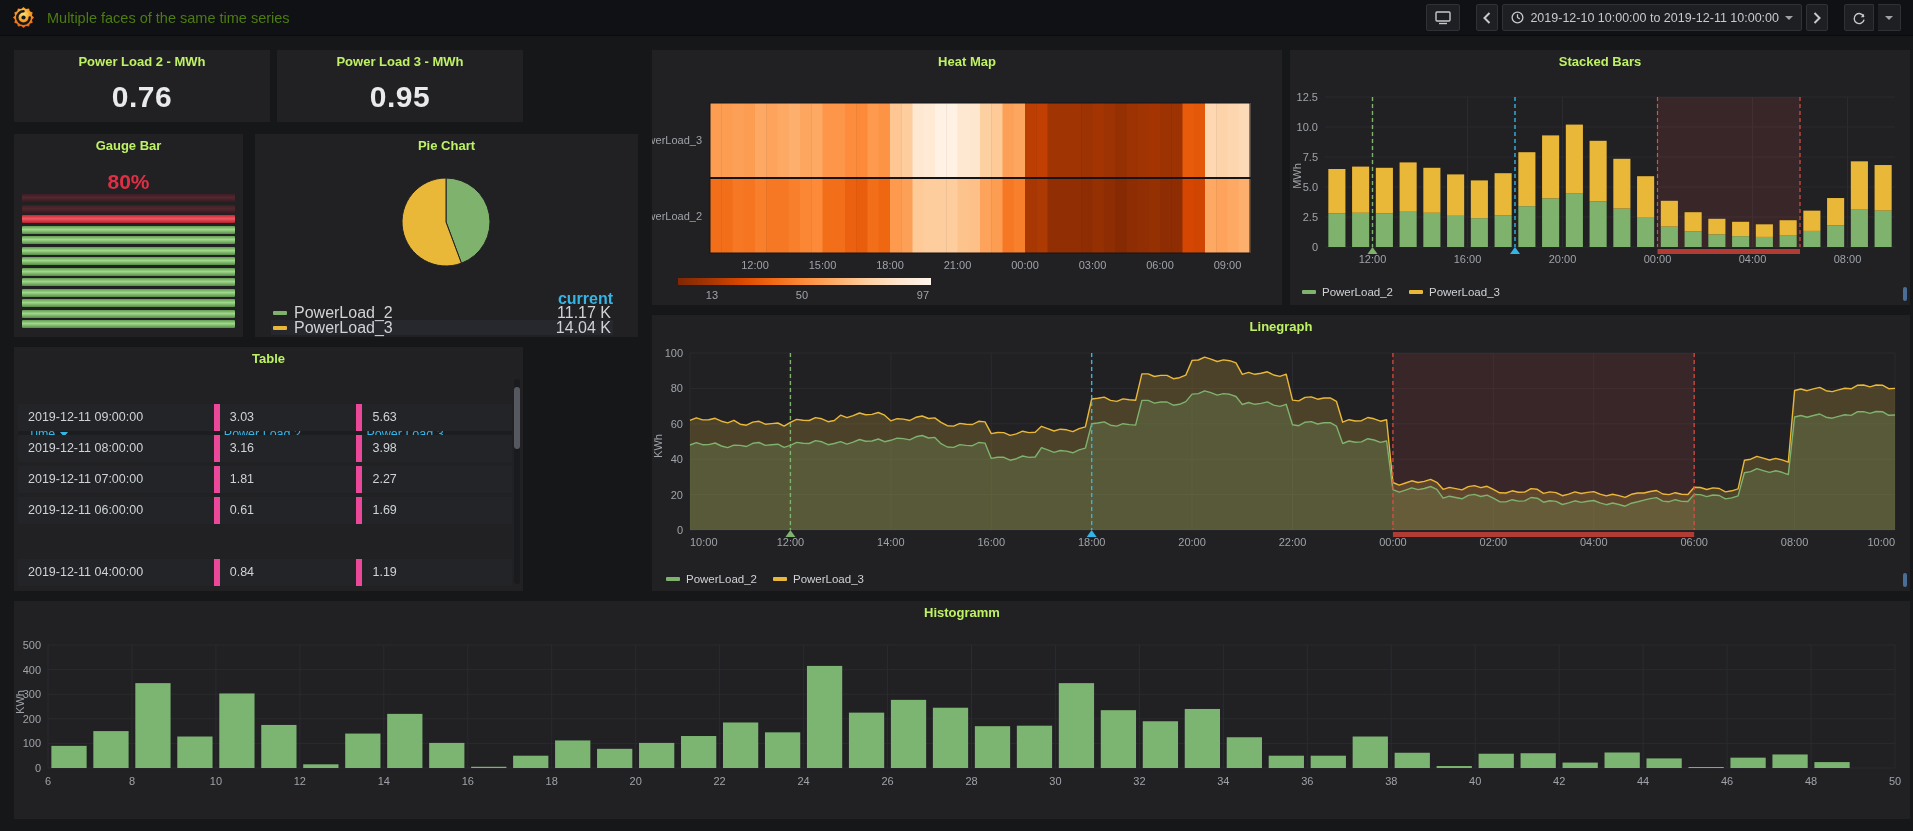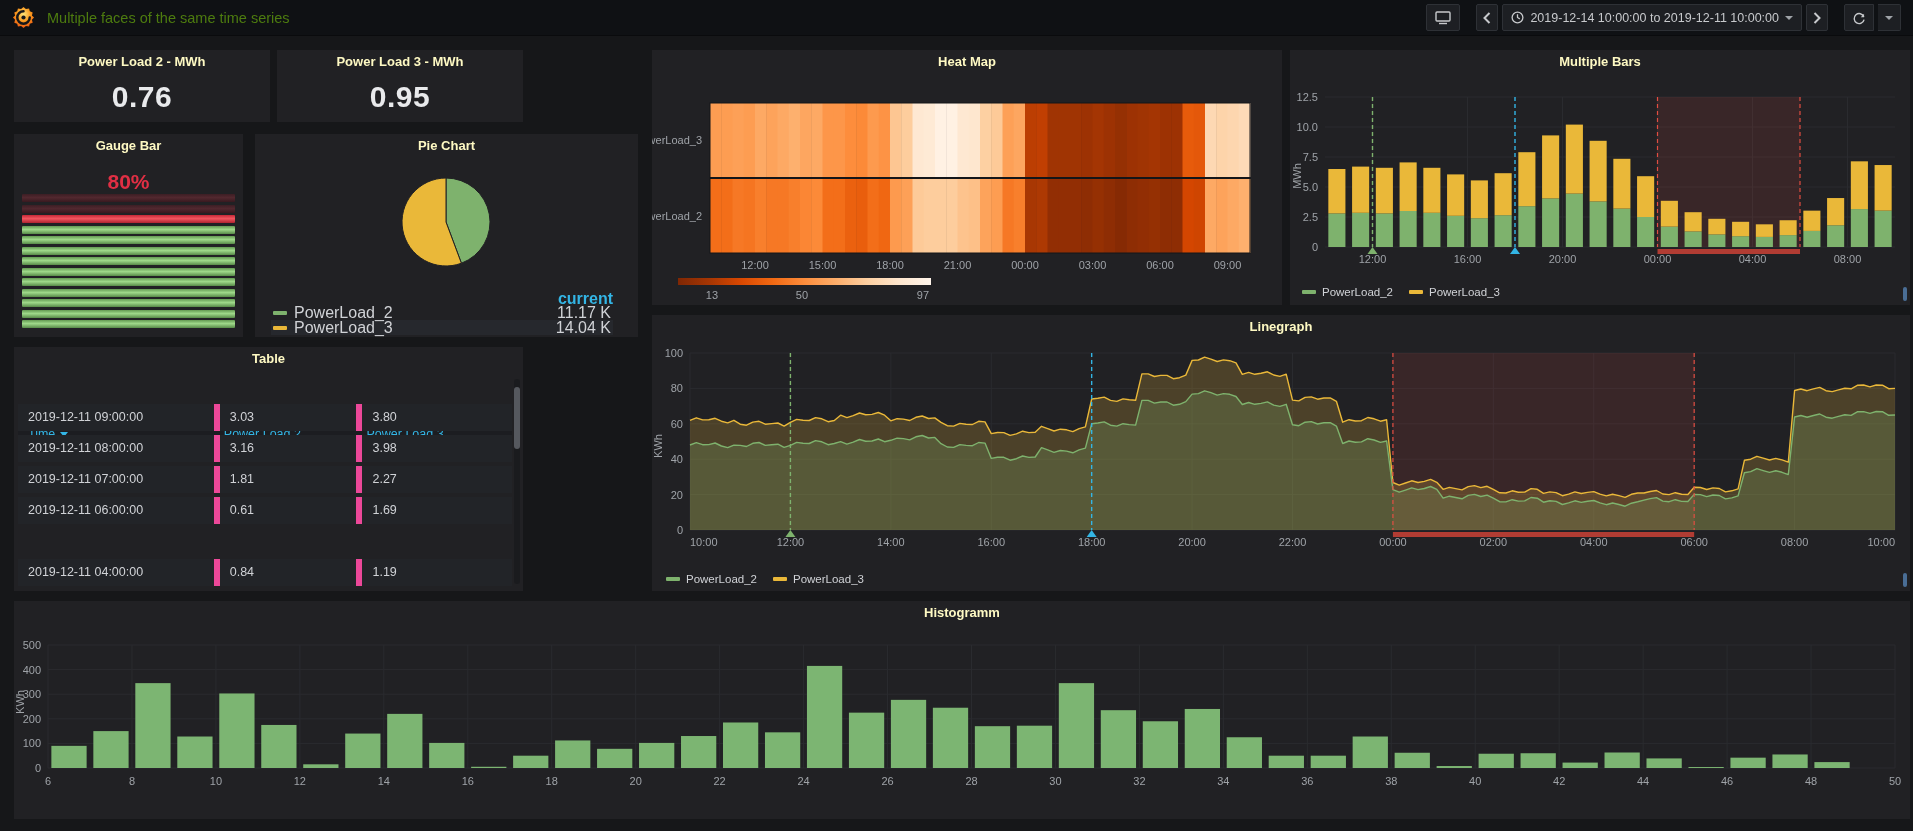--- a/index.html
+++ b/index.html
@@ -8,21 +8,21 @@
   .navbar{position:absolute;left:0;top:0;width:1913px;height:36px;background:#0f1114;display:flex;align-items:center;justify-content:space-between;padding:0 12px;box-sizing:border-box;border-bottom:1px solid #0a0b0d;}
   .nav-left{display:flex;align-items:center;gap:12px;}
   .nav-title{font-size:14.5px;color:#4d7c0f;font-weight:500;}
   .nav-right{display:flex;align-items:center;gap:4px;}
   .navbtn{height:27px;background:#1d1f23;border:1px solid #2e3136;border-radius:2px;color:#c7c9cc;display:flex;align-items:center;gap:6px;padding:0 8px;font-size:12.5px;cursor:pointer;box-sizing:border-box;}
   .navbtn svg{display:block;}
   .nav-gap{width:8px;}
   .caret{width:0;height:0;border-left:4px solid transparent;border-right:4px solid transparent;border-top:4px solid #9fa3a8;display:inline-block;}
   
   .panel{position:absolute;background:#212124;box-sizing:border-box;}
-  .ptitle{height:22px;line-height:24px;text-align:center;font-size:13px;font-weight:600;color:#fef9c3;cursor:pointer;white-space:nowrap;overflow:hidden;}
+  .ptitle{height:22px;line-height:24px;text-align:center;font-size:13px;font-weight:600;color:#bef264;cursor:pointer;white-space:nowrap;overflow:hidden;}
   .statval{text-align:center;font-size:30px;font-weight:700;color:#e9eaec;margin-top:8px;letter-spacing:.5px;}
   
   .gaugepct{text-align:center;font-size:21px;font-weight:700;color:#e02f44;margin-top:14px;}
   .gseg{position:absolute;left:8px;right:8px;height:8px;border-radius:1px;}
   
   .plegend{position:absolute;left:16px;right:25px;font-size:16px;color:#d0d2d6;}
   .plhead{text-align:right;color:#33b5e5;font-weight:700;height:15px;}
   .plrow{display:flex;align-items:center;height:15px;padding:0 2px;}
   .plrow.hl{background:#26282d;}
   .pldash{width:14px;height:4px;border-radius:1px;margin-right:7px;flex:0 0 auto;}
@@ -79,21 +79,21 @@
       <div class="navbtn" style="padding:0 6px;">
         <svg width="8" height="12" viewBox="0 0 8 12">
           <path d="M6.5 1 L1.5 6 L6.5 11" fill="none" stroke="#c7c9cc" stroke-width="2"></path>
         </svg>
       </div>
       <div class="navbtn">
         <svg width="13" height="13" viewBox="0 0 14 14">
           <circle cx="7" cy="7" r="5.8" fill="none" stroke="#c7c9cc" stroke-width="1.4"></circle>
           <path d="M7 3.5 L7 7 L9.5 8.5" fill="none" stroke="#c7c9cc" stroke-width="1.4"></path>
         </svg>
-        <span>2019-12-14 10:00:00 to 2019-12-11 10:00:00</span>
+        <span>2019-12-10 10:00:00 to 2019-12-11 10:00:00</span>
         <span class="caret"></span>
       </div>
       <div class="navbtn" style="padding:0 6px;">
         <svg width="8" height="12" viewBox="0 0 8 12">
           <path d="M1.5 1 L6.5 6 L1.5 11" fill="none" stroke="#c7c9cc" stroke-width="2"></path>
         </svg>
       </div>
       <div class="nav-gap"></div>
       <div class="navbtn" style="padding:0 7px;border-top-right-radius:0;border-bottom-right-radius:0;">
         <svg width="14" height="14" viewBox="0 0 16 16">
@@ -288,21 +288,21 @@
           </linearGradient>
         </defs>
         <rect x="26" y="206" width="253" height="7" fill="url(#hmscale)"></rect>
         <text x="59.902" y="227" text-anchor="middle" font-size="11" fill="#9fa3a8" font-family="&quot;Liberation Sans&quot;,sans-serif">13</text>
         <text x="149.97" y="227" text-anchor="middle" font-size="11" fill="#9fa3a8" font-family="&quot;Liberation Sans&quot;,sans-serif">50</text>
         <text x="270.904" y="227" text-anchor="middle" font-size="11" fill="#9fa3a8" font-family="&quot;Liberation Sans&quot;,sans-serif">97</text>
       </svg>
   </div>
 
   <div class="panel" style="left:1290px;top:50px;width:620px;height:255px;">
-    <div class="ptitle">Multiple Bars</div>
+    <div class="ptitle">Stacked Bars</div>
     <svg id="stacked-svg" class="chartsvg" width="620" height="205">
         <line x1="35" y1="175" x2="605" y2="175" stroke="#2a2b2f"></line>
         <text x="28" y="179" text-anchor="end" font-size="11" fill="#9fa3a8" font-family="&quot;Liberation Sans&quot;,sans-serif">0</text>
         <line x1="35" y1="145" x2="605" y2="145" stroke="#2a2b2f"></line>
         <text x="28" y="149" text-anchor="end" font-size="11" fill="#9fa3a8" font-family="&quot;Liberation Sans&quot;,sans-serif">2.5</text>
         <line x1="35" y1="115" x2="605" y2="115" stroke="#2a2b2f"></line>
         <text x="28" y="119" text-anchor="end" font-size="11" fill="#9fa3a8" font-family="&quot;Liberation Sans&quot;,sans-serif">5.0</text>
         <line x1="35" y1="85" x2="605" y2="85" stroke="#2a2b2f"></line>
         <text x="28" y="89" text-anchor="end" font-size="11" fill="#9fa3a8" font-family="&quot;Liberation Sans&quot;,sans-serif">7.5</text>
         <line x1="35" y1="55" x2="605" y2="55" stroke="#2a2b2f"></line>
@@ -405,21 +405,21 @@
           <div class="c" style="width: 145px;">
             <span>Power Load 2</span>
           </div>
           <div class="c" style="width: 158px;">
             <span>Power Load 3</span>
           </div>
         </div>
         <div class="trow" style="left: 4px; width: 494px; height: 27px; top: 29px;">
           <div class="c" style="width: 199px; line-height: 27px;">2019-12-11 09:00:00</div>
           <div class="c" style="width: 145px; line-height: 27px;">3.03</div>
-          <div class="c" style="width: 158px; line-height: 27px;">3.80</div>
+          <div class="c" style="width: 158px; line-height: 27px;">5.63</div>
         </div>
         <div class="trow" style="left: 4px; width: 494px; height: 27px; top: 60px;">
           <div class="c" style="width: 199px; line-height: 27px;">2019-12-11 08:00:00</div>
           <div class="c" style="width: 145px; line-height: 27px;">3.16</div>
           <div class="c" style="width: 158px; line-height: 27px;">3.98</div>
         </div>
         <div class="trow" style="left: 4px; width: 494px; height: 27px; top: 91px;">
           <div class="c" style="width: 199px; line-height: 27px;">2019-12-11 07:00:00</div>
           <div class="c" style="width: 145px; line-height: 27px;">1.81</div>
           <div class="c" style="width: 158px; line-height: 27px;">2.27</div>

